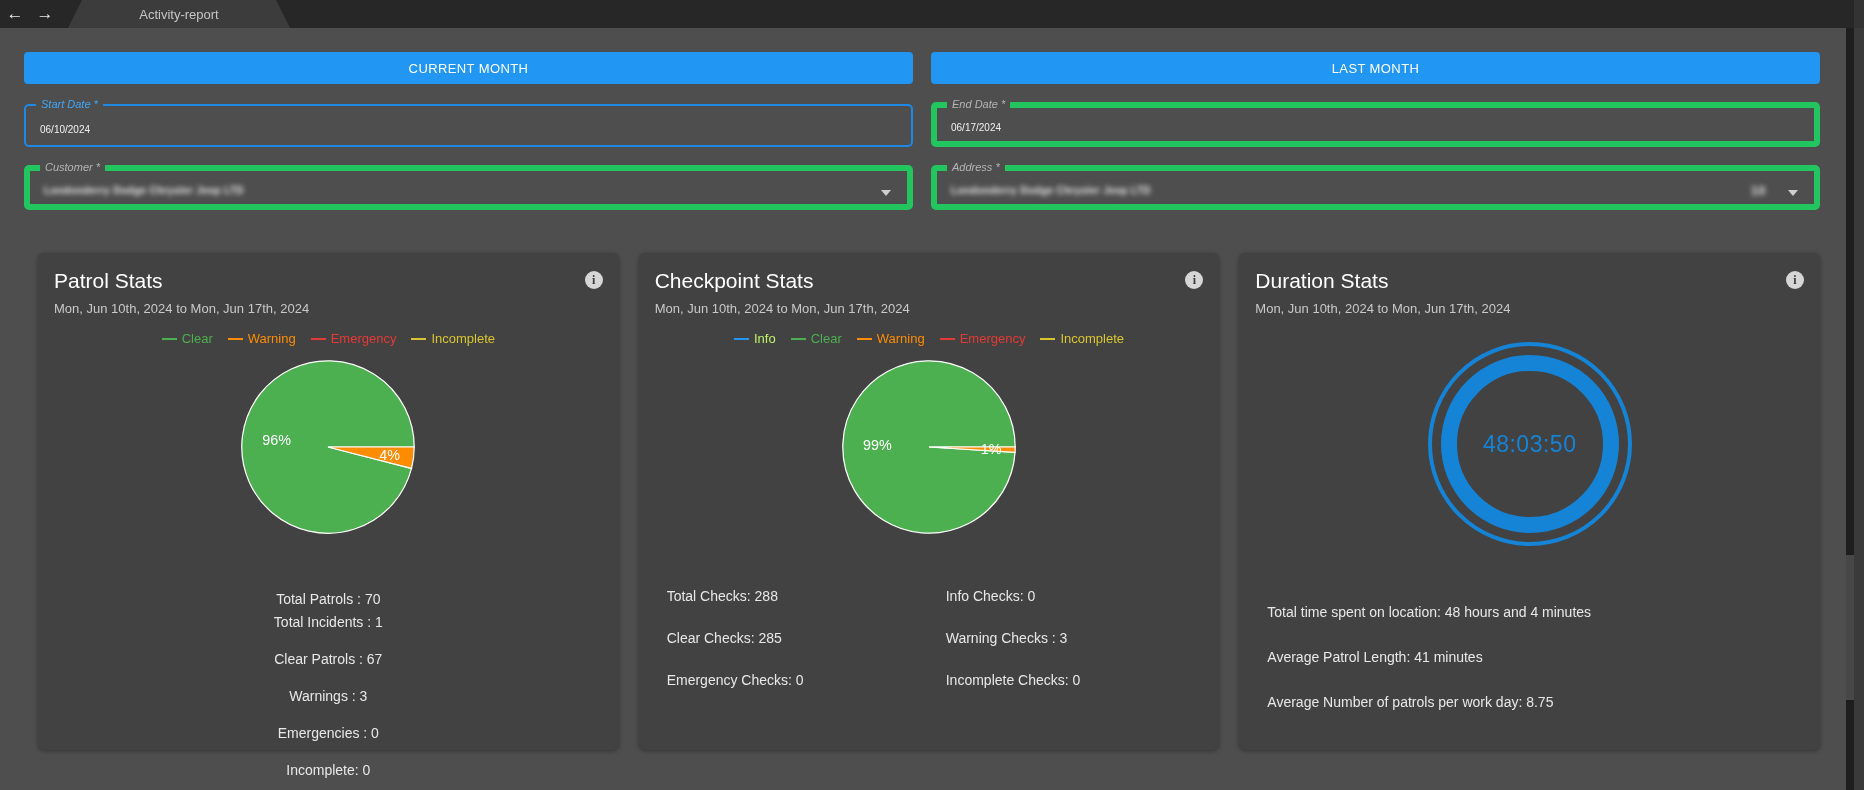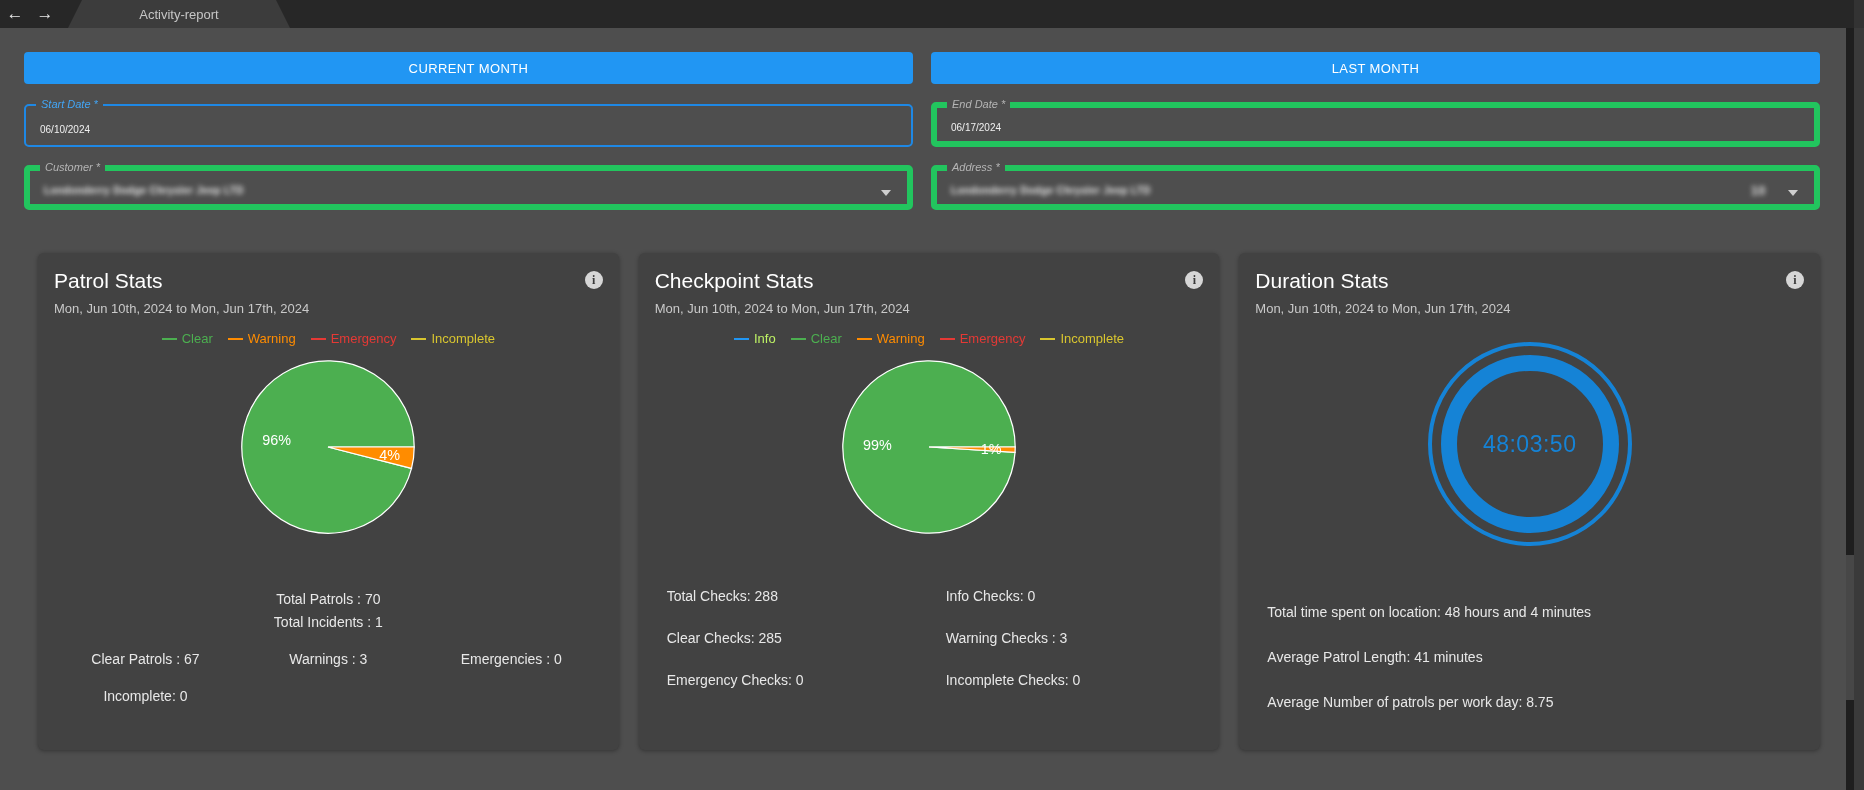--- a/index.html
+++ b/index.html
@@ -42,21 +42,21 @@
   .legend-item { display:flex; align-items:center; gap:5px; font-size:13px; }
   .legend-dash { width:15px; height:2px; display:inline-block; }
 
   .pie-wrap { display:flex; justify-content:center; margin-top:7px; height:186px; }
   .pie-wrap svg { width:182px; height:182px; }
 
   .ring-wrap { display:flex; justify-content:center; align-items:center; margin-top:15px; height:226px; position:relative; }
   .ring-time { position:absolute; font-size:23px; letter-spacing:.5px; }
 
   .center-stats { margin-top:46px; text-align:center; color:#e8e8e8; font-size:14px; line-height:23px; }
-  .two-col-center { display:grid; grid-template-columns:1fr 1fr 1fr; row-gap:21px; margin-top:17px; color:#e8e8e8; font-size:14px; text-align:center; }
+  .two-col-center { display:grid; grid-template-columns:1fr; row-gap:21px; margin-top:17px; color:#e8e8e8; font-size:14px; text-align:center; }
   .two-col-left { display:grid; grid-template-columns:52% 48%; row-gap:26px; margin-top:46px; color:#e8e8e8; font-size:14px; text-align:left; padding-left:12px; }
   .lines-left { margin-top:46px; color:#e8e8e8; font-size:14px; padding-left:12px; }
   .lines-left div { margin-bottom:26px; line-height:19px; }
 
   
   .scroll-track { position:absolute; top:28px; right:10px; width:8px; height:762px; background:#1e1e1e; }
   .scroll-thumb { position:absolute; top:527px; left:0; width:8px; height:145px; background:#474747; cursor:grab; }
   .edge-strip { position:absolute; top:28px; right:0; width:10px; height:762px; background:#3a3a3a; }
   .topbar-edge { position:absolute; top:0; right:0; width:10px; height:28px; background:#333; }
 </style>

